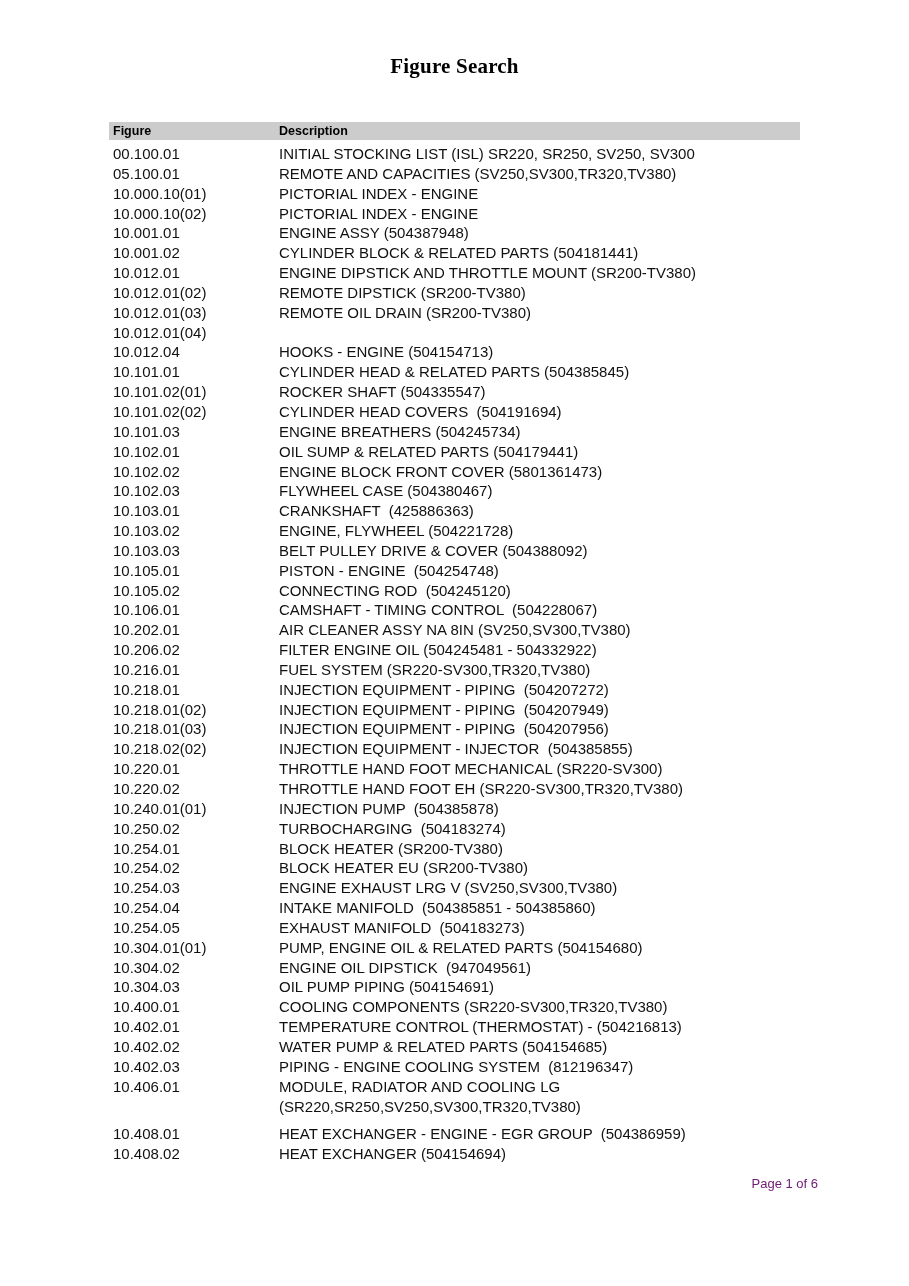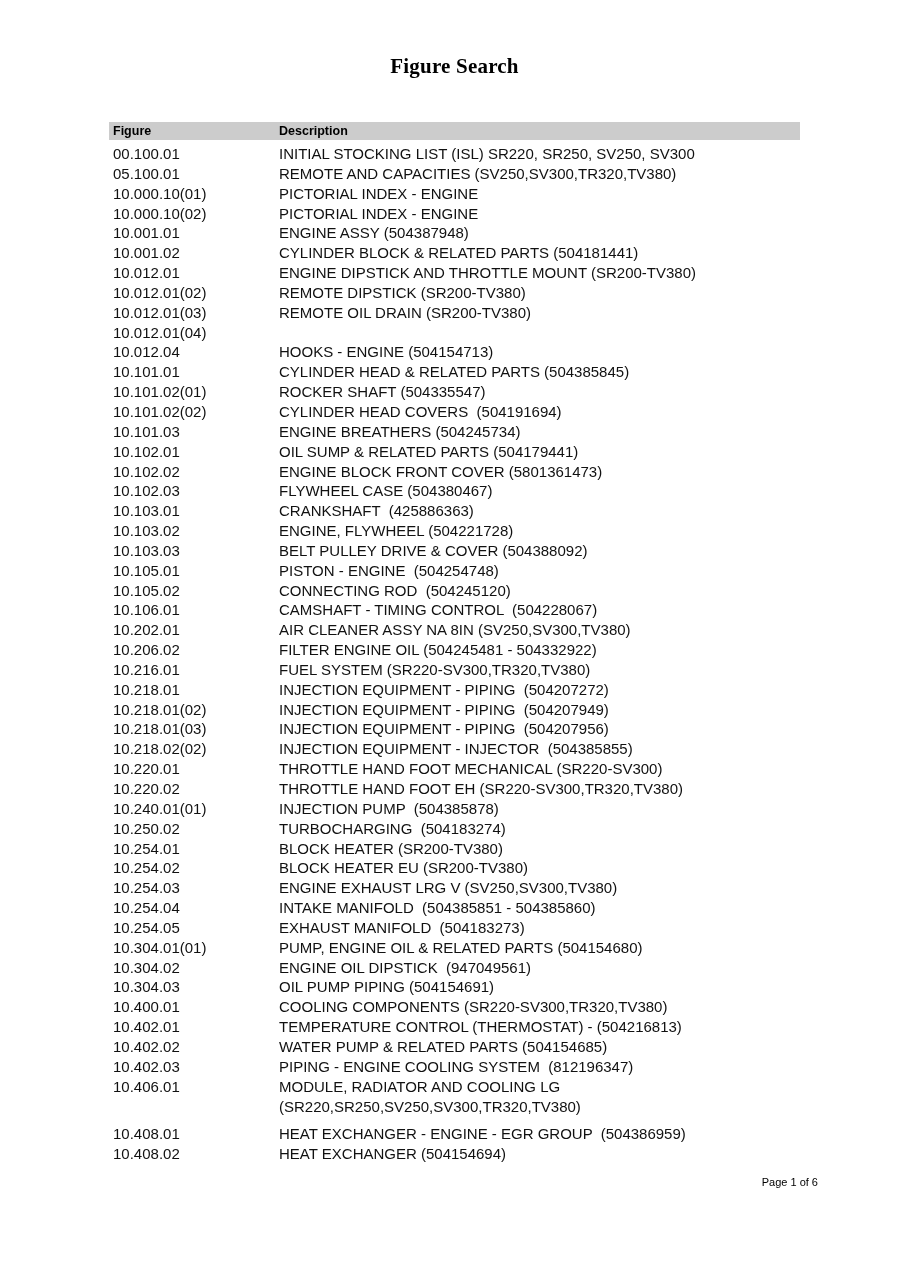--- a/index.html
+++ b/index.html
@@ -83,22 +83,22 @@
   }
   .row.spacer-after {
     margin-bottom: 8px;
   }
   .page-footer {
     position: absolute;
     left: 0;
     top: 1176px;
     width: 818px;
     text-align: right;
-    font-size: 11px;
-    color: #000000;
+    font-size: 13px;
+    color: #701a75;
   }
 </style>
 </head>
 <body>
 
 <div class="page">
 
   <div class="doc-title">Figure Search</div>
 
   <div class="table-wrap">

